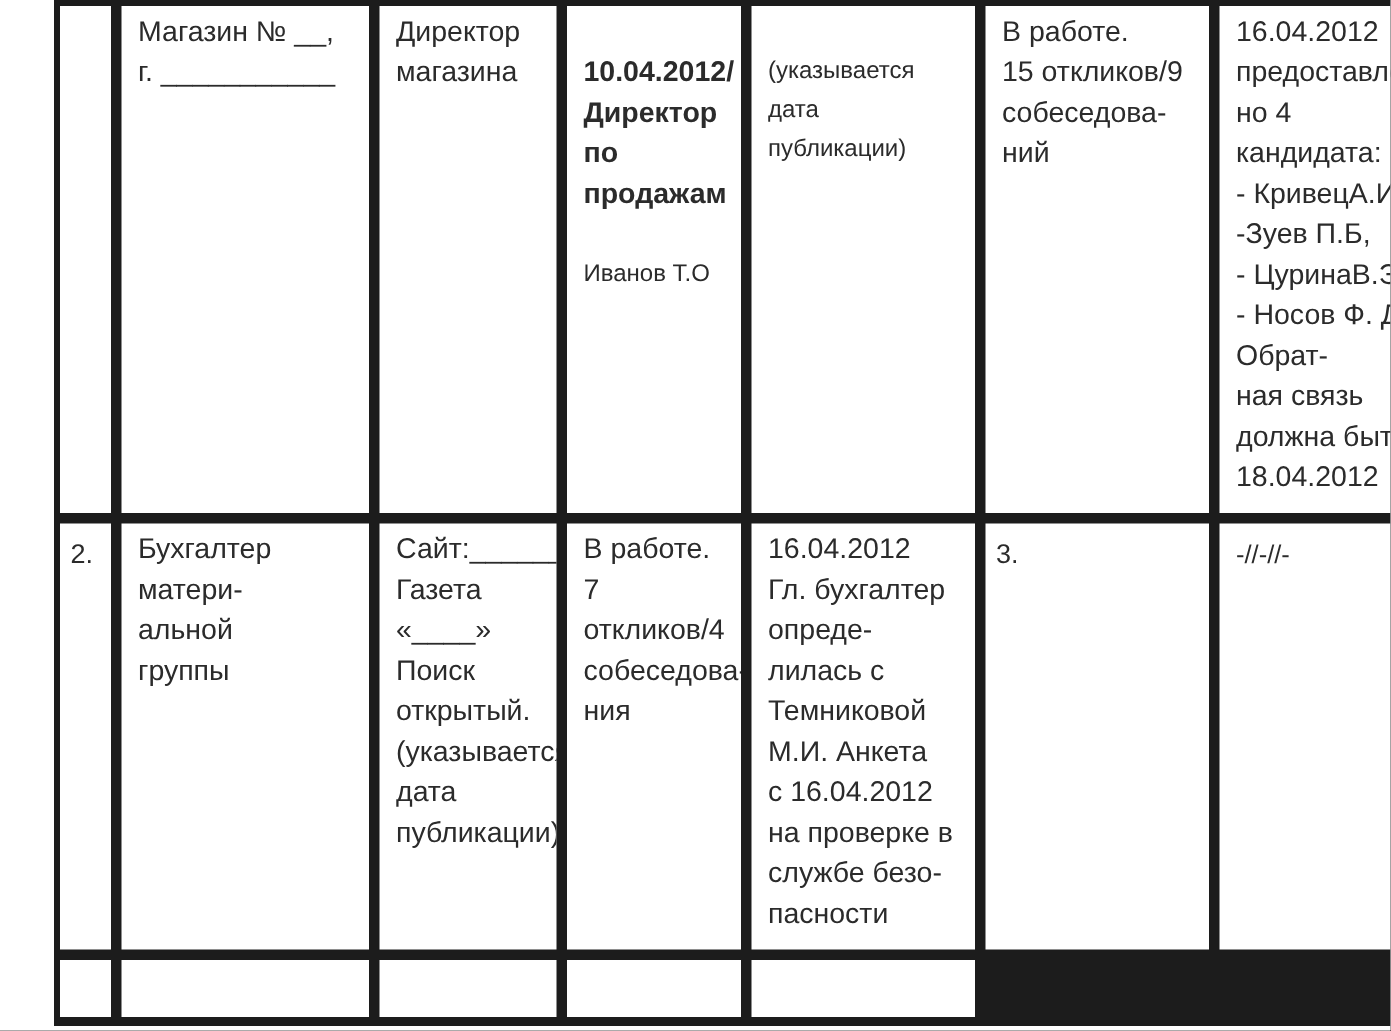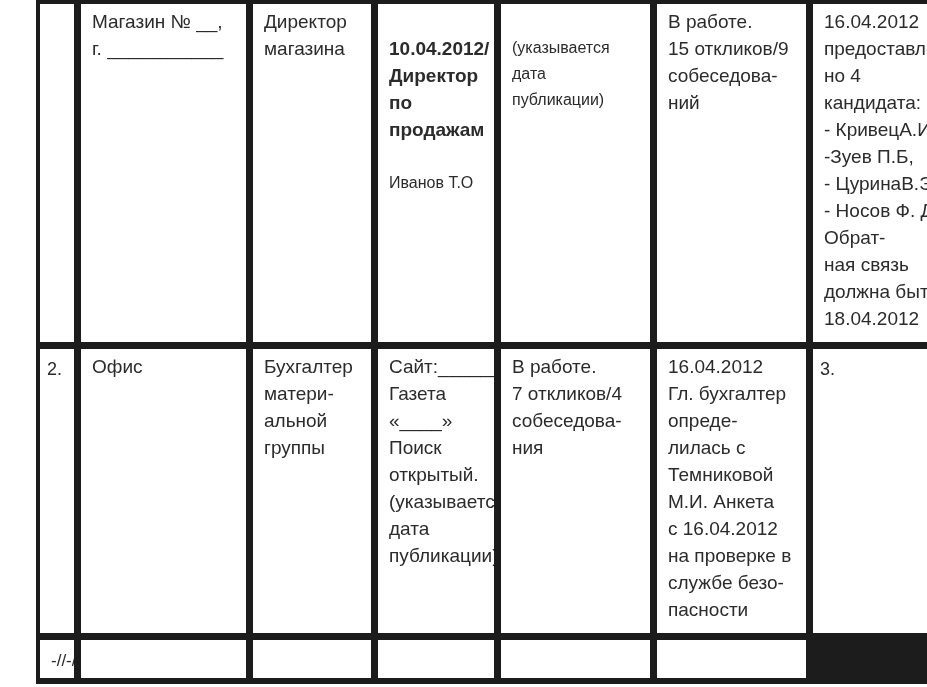--- a/index.html
+++ b/index.html
@@ -78,21 +78,20 @@
 - КривецА.И,
 -Зуев П.Б,
 - ЦуринаВ.Э,
 - Носов Ф. Д.
 Обрат-
 ная связь
 должна быть
 18.04.2012</div>
 
     <div class="cell num">2.</div>
-    <div class="cell">Офис</div>
     <div class="cell">Бухгалтер
 матери-
 альной
 группы</div>
     <div class="cell">Сайт:________
 Газета «____»
 Поиск
 открытый.
 (указывается
 дата

